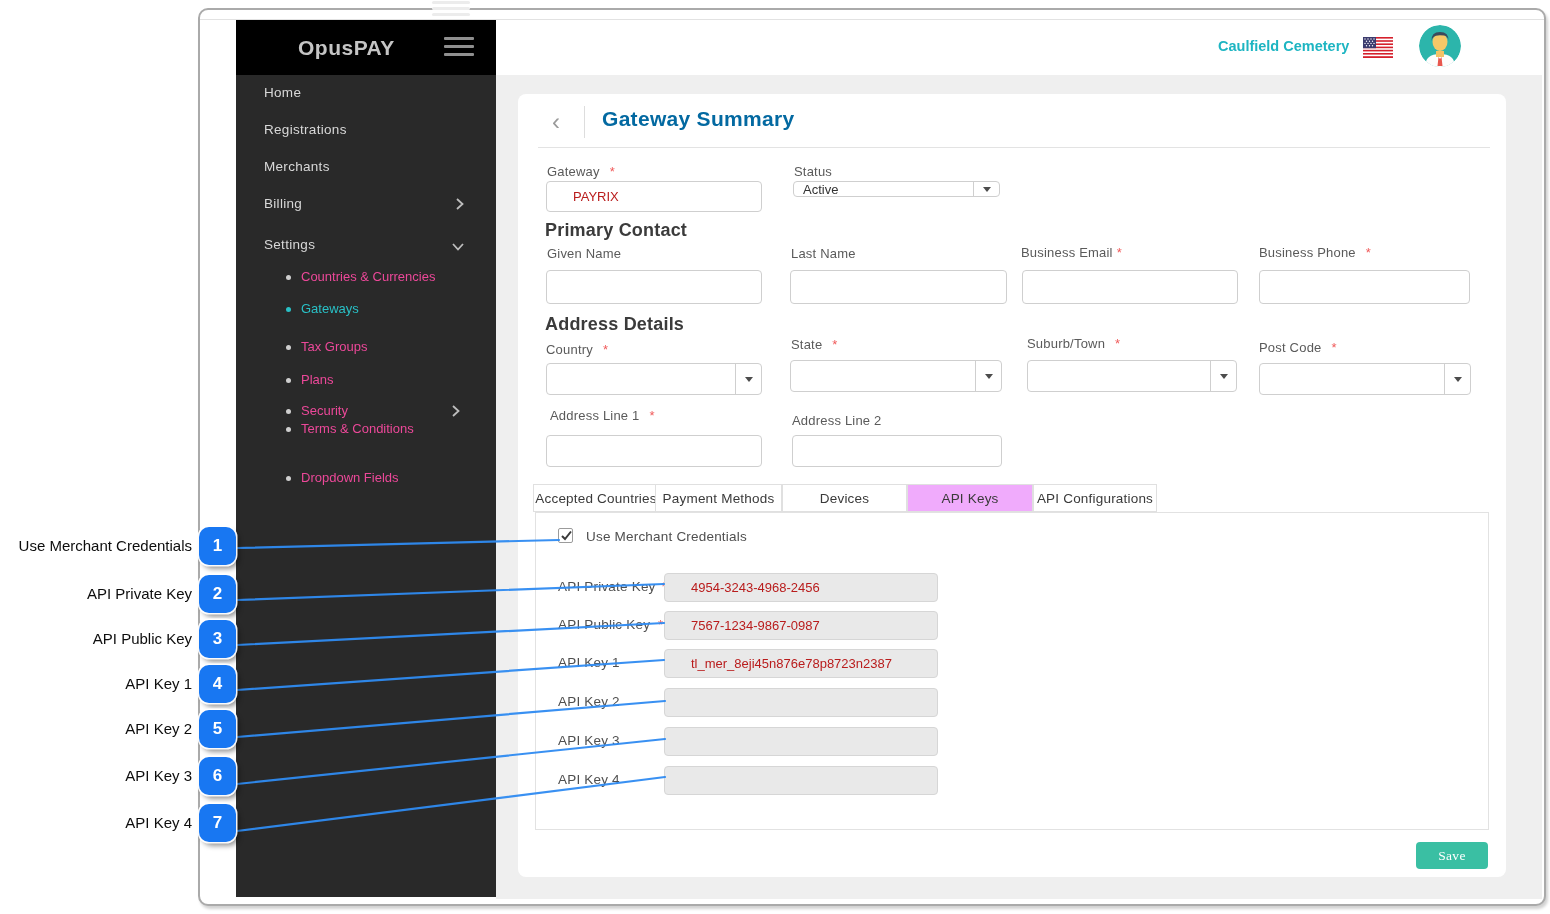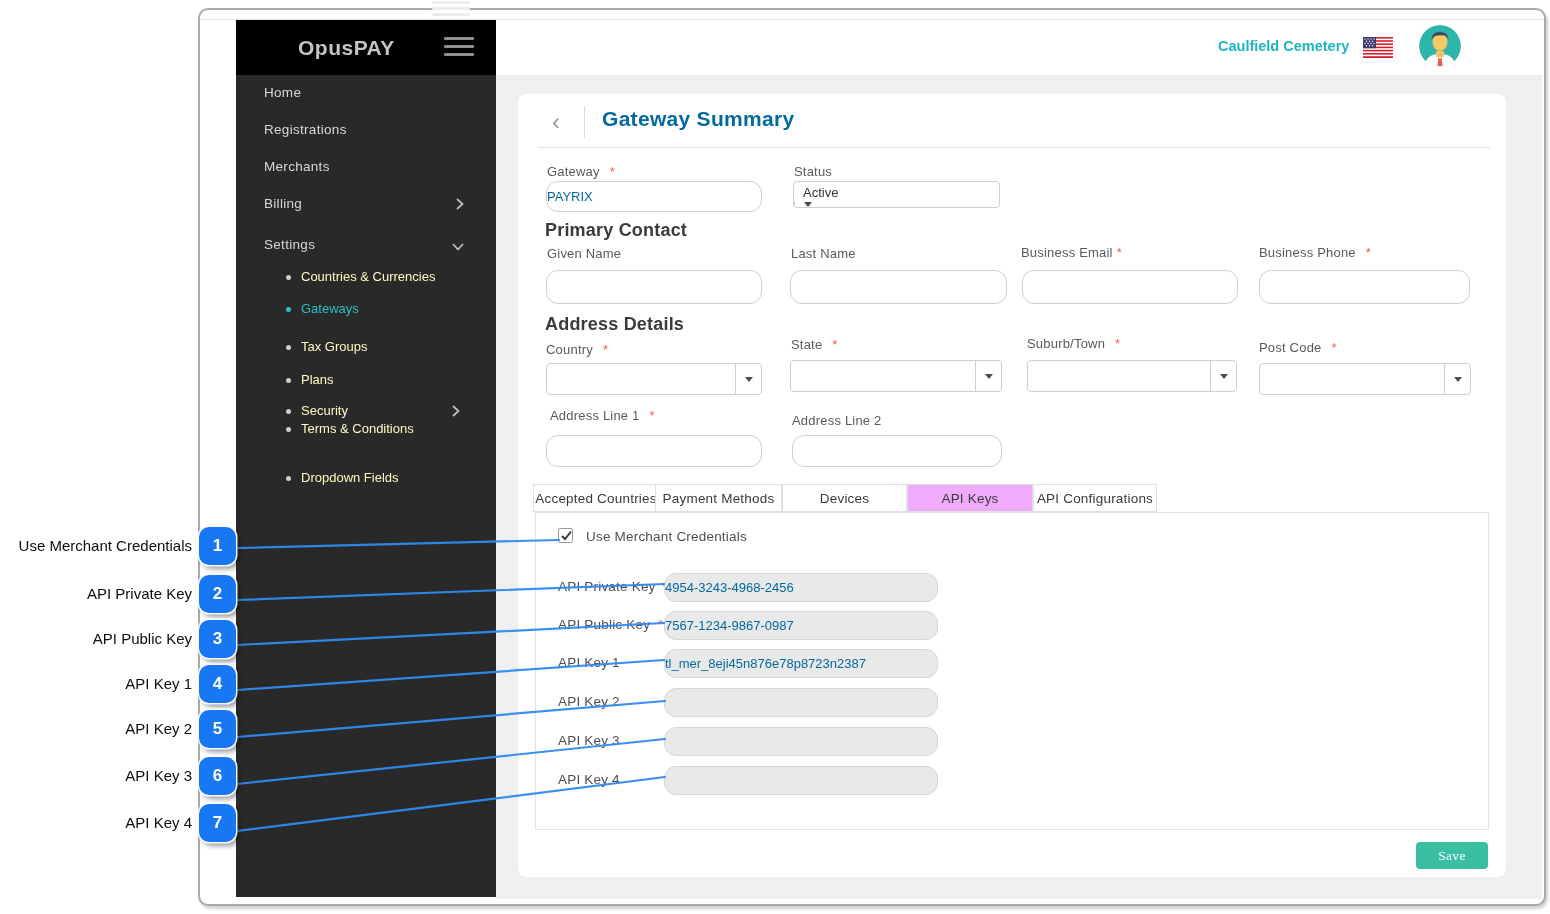--- a/index.html
+++ b/index.html
@@ -24,39 +24,39 @@
   .menu-icon { left:208px; top:17px; width:30px; cursor:pointer; }
   .menu-icon div { height:3px; background:#8f8f8f; margin-bottom:5px; border-radius:1px; }
   .account-link { left:1018px; top:28px; font-size:14.5px; font-weight:bold; color:#1db5c2; cursor:pointer; }
   .flag { left:1163px; top:27px; width:30px; height:21px; }
   .avatar { left:1219px; top:15px; width:42px; height:42px; border-radius:50%; overflow:hidden; cursor:pointer; }
 
   
   .sidebar { left:36px; top:65px; width:288px; height:822px; background:#292929; color:#d8d8d8; }
   .sb-item { left:28px; font-size:13.5px; letter-spacing:.3px; cursor:pointer; white-space:nowrap; }
   .sb-chev { position:absolute; }
-  .sb-child { left:50px; font-size:13px; cursor:pointer; white-space:nowrap; color:#fef9c3; }
+  .sb-child { left:50px; font-size:13px; cursor:pointer; white-space:nowrap; color:#ec4899; }
   .bullet { display:inline-block; width:5px; height:5px; border-radius:50%; background:#cfcfcf;
             vertical-align:middle; margin-right:10px; }
   .active-child { color:#29c0c6; }
   .active-child .bullet { background:#29c0c6; }
 
   
   .main-bg { left:296px; top:65px; width:1046px; height:824px; background:#efefef; }
   .card { left:318px; top:84px; width:988px; height:783px; background:#fff; border-radius:8px; }
 
   .back-chev { left:34px; top:14px; font-size:24px; color:#9a9a9a; cursor:pointer; }
   .hdr-div { left:66px; top:12px; width:1px; height:32px; background:#ddd; }
   .page-title { left:84px; top:13px; font-size:21px; font-weight:600; color:#0369a1; letter-spacing:.3px; }
   .hdr-rule { left:20px; top:53px; width:952px; height:1px; background:#e3e3e3; }
 
   .lbl { font-size:13px; color:#5a5a5a; letter-spacing:.2px; white-space:nowrap; }
   .req { color:#f05a5a; font-size:13px; margin-left:10px; }
-  .inp { border:1px solid #cfcfcf; border-radius:12px; background:#fff; font-size:13px; color:#0369a1;
-         padding:0 0; font-family:"Liberation Sans", sans-serif; outline:none; }
+  .inp { border:1px solid #cfcfcf; border-radius:4px; background:#fff; font-size:13px; color:#b91c1c;
+         padding:0 26px; font-family:"Liberation Sans", sans-serif; outline:none; }
   .inp.ro { background:#e9e9e9; border-color:#d6d6d6; }
   .heading { font-size:18px; font-weight:600; color:#3b3b3b; letter-spacing:.2px; }
 
   .dd { border:1px solid #cfcfcf; border-radius:4px; background:#fff; display:flex; align-items:stretch;
         cursor:pointer; }
   .dd .dd-val { flex:1; font-size:13px; color:#333; padding:0 9px; display:flex; align-items:center; }
   .dd .dd-btn { width:26px; border-left:1px solid #cfcfcf; display:flex; align-items:center; justify-content:center; }
   .tri { width:0; height:0; border-left:4.5px solid transparent; border-right:4.5px solid transparent;
          border-top:5.5px solid #4c4c4c; }
 
@@ -177,21 +177,21 @@
 
     <div class="abs card">
       <div class="abs back-chev">‹</div>
       <div class="abs hdr-div"></div>
       <div class="abs page-title">Gateway Summary</div>
       <div class="abs hdr-rule"></div>
 
       <div class="abs lbl" style="left:29px; top:70px;"><span>Gateway</span><span class="req">*</span></div>
       <input class="abs inp" style="left: 28px; top: 87px; width: 216px; height: 31px;" value="PAYRIX">
       <div class="abs lbl" style="left:276px; top:70px;">Status</div>
-      <div class="abs dd" style="left:275px; top:87px; width:207px; height:27px;flex-direction:column;">
+      <div class="abs dd" style="left:275px; top:87px; width:207px; height:16px;">
         <div class="dd-val">Active</div>
         <div class="dd-btn">
             <div class="tri"></div>
           </div>
       </div>
 
       <div class="abs heading" style="left:27px; top:126px;">Primary Contact</div>
       <div class="abs lbl" style="left:29px; top:152px;">Given Name</div>
       <input class="abs inp" style="left: 28px; top: 176px; width: 216px; height: 34px;" value="">
       <div class="abs lbl" style="left:273px; top:152px;">Last Name</div>

